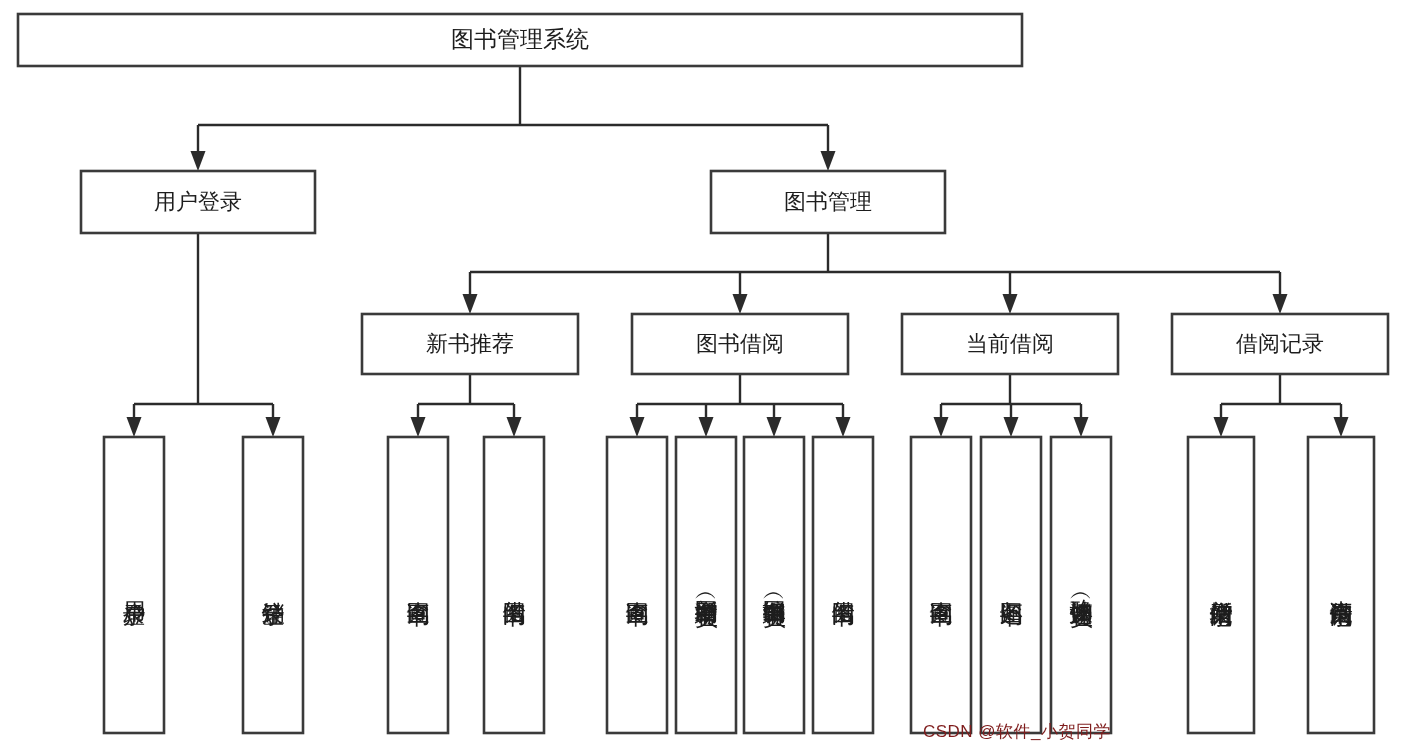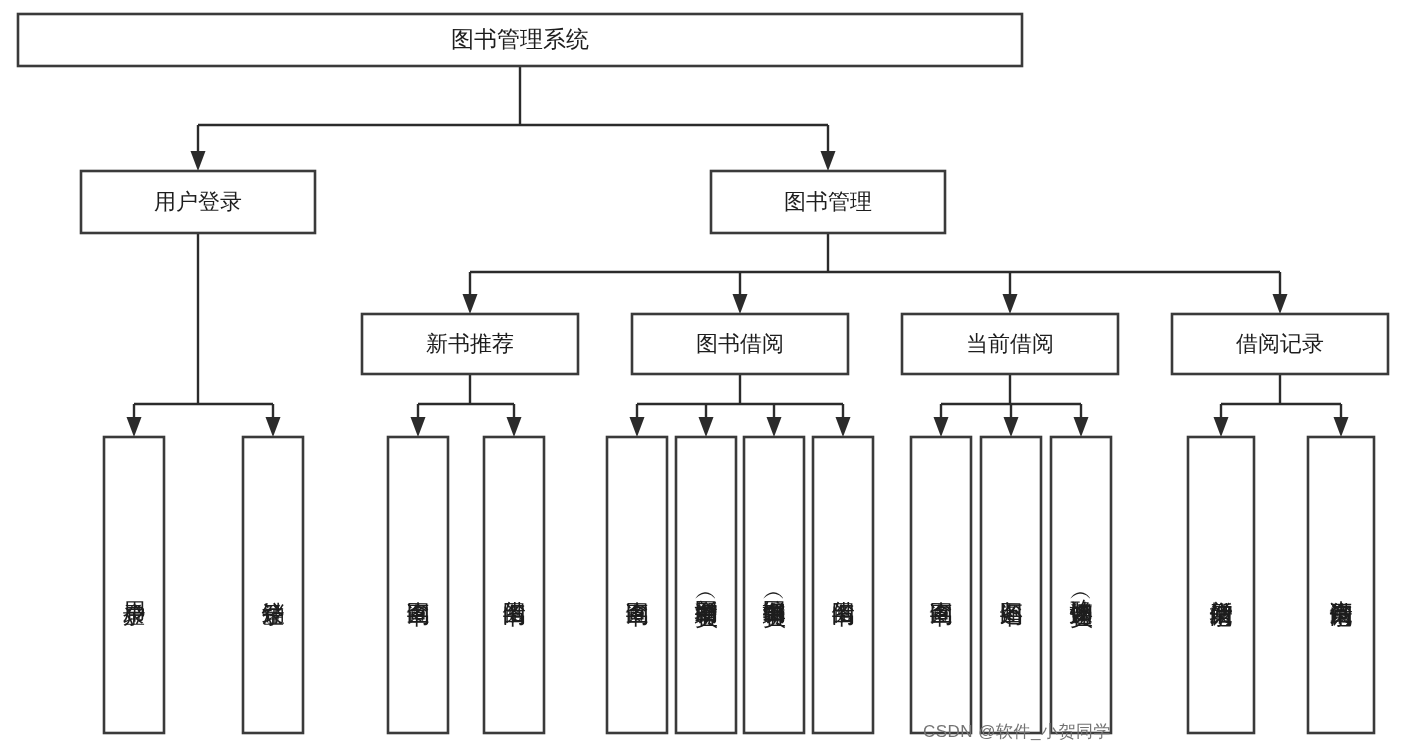--- a/index.html
+++ b/index.html
@@ -71,21 +71,21 @@
   .arrow-head {
     fill: #2b2b2b;
     stroke: none;
   }
   #watermark {
     position: absolute;
     right: 9px;
     bottom: 4px;
     font-family: "Liberation Sans", "DejaVu Sans", sans-serif;
     font-size: 17px;
-    color: #737373;
+    color: #7f1d1d;
     letter-spacing: 0.5px;
     user-select: none;
     pointer-events: none;
   }
 </style>
 </head>
 <body>
 
 <div id="diagram-root">
 

